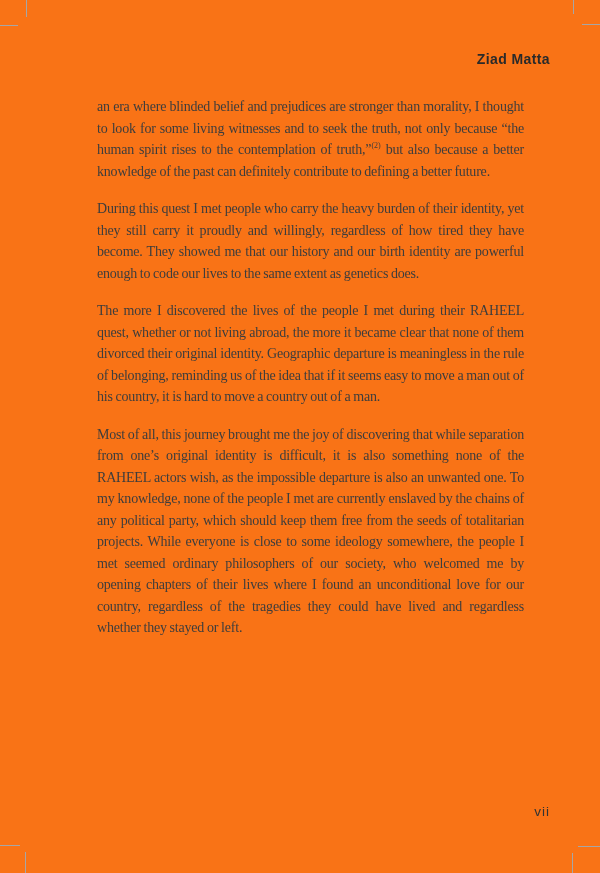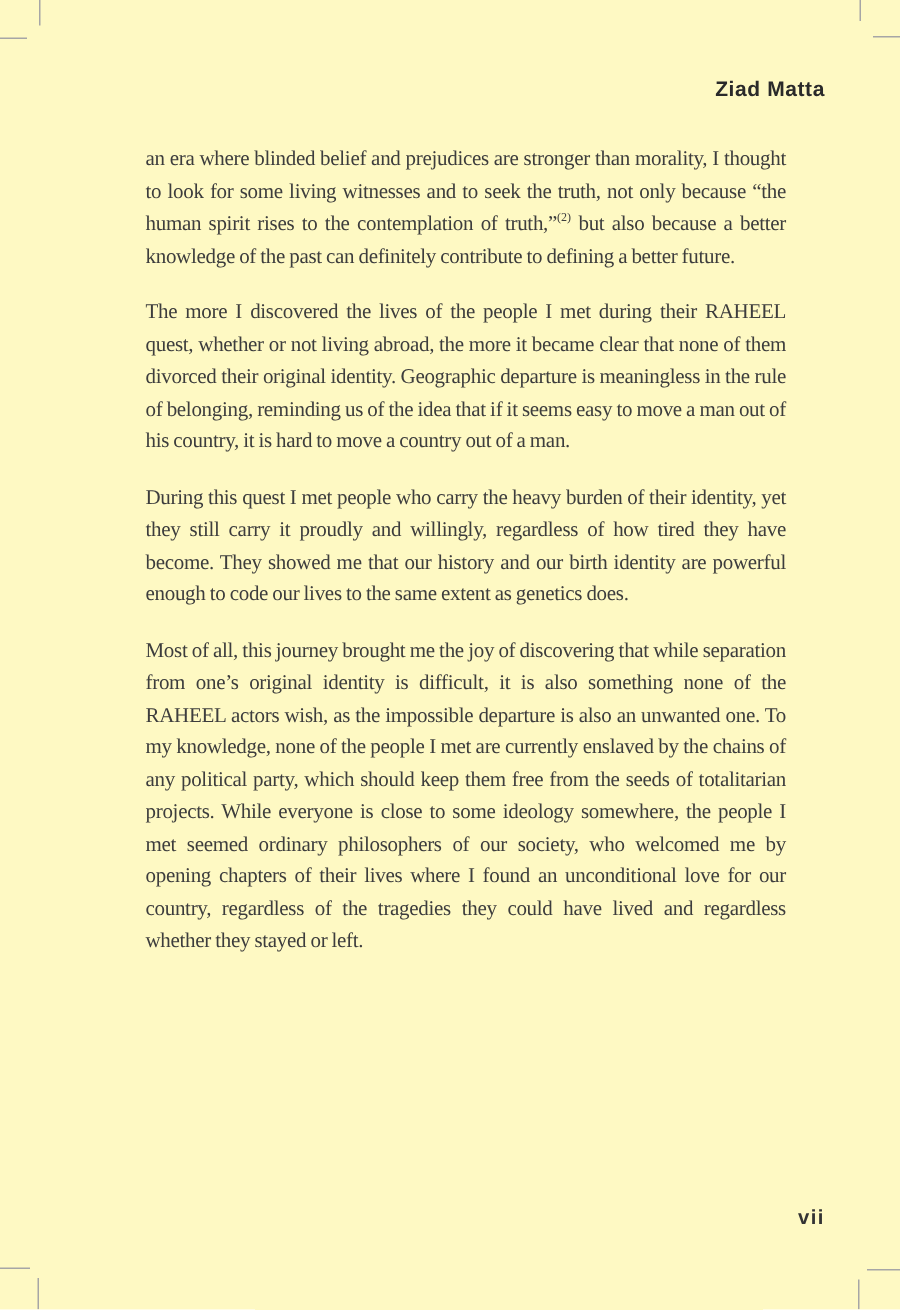--- a/index.html
+++ b/index.html
@@ -4,21 +4,21 @@
 <style>
   html, body {
     margin: 0;
     padding: 0;
     background: #ffffff;
   }
   .page {
     position: relative;
     width: 600px;
     height: 873px;
-    background: #fef9c3;
+    background: #f97316;
     overflow: hidden;
     font-family: "Liberation Serif", "DejaVu Serif", serif;
   }
 
   
   .crop-mark {
     position: absolute;
     background: #a6a6a6;
   }
   .cm-tl-v { left: 26px;  top: 0;      width: 1px;  height: 17px; }
@@ -66,21 +66,21 @@
     line-height: 0;
     letter-spacing: 0;
     vertical-align: super;
   }
 
   .folio {
     position: absolute;
     top: 804px;
     right: 50px;
     font-family: "Liberation Sans", "DejaVu Sans", sans-serif;
-    font-weight: 700;
+    font-weight: 400;
     font-size: 13.5px;
     letter-spacing: 1px;
     color: #333333;
   }
 </style>
 </head>
 <body>
 
 <div class="page">
 
@@ -92,20 +92,20 @@
   <div class="crop-mark cm-bl-h"></div>
   <div class="crop-mark cm-br-v"></div>
   <div class="crop-mark cm-br-h"></div>
 
   <div class="running-head">Ziad Matta</div>
 
   <main class="body-text">
     <p>
       <span>an era where blinded belief and prejudices are stronger than morality, I thought to look for some living witnesses and to seek the truth, not only because “the human spirit rises to the contemplation of truth,”</span><sup class="footnote-ref">(2)</sup><span> but also because a better knowledge of the past can definitely contribute to defining a better future.</span>
     </p>
+    <p>During this quest I met people who carry the heavy burden of their identity, yet they still carry it proudly and willingly, regardless of how tired they have become. They showed me that our history and our birth identity are powerful enough to code our lives to the same extent as genetics does.</p>
     <p>The more I discovered the lives of the people I met during their RAHEEL quest, whether or not living abroad, the more it became clear that none of them divorced their original identity. Geographic departure is meaningless in the rule of belonging, reminding us of the idea that if it seems easy to move a man out of his country, it is hard to move a country out of a man.</p>
-    <p>During this quest I met people who carry the heavy burden of their identity, yet they still carry it proudly and willingly, regardless of how tired they have become. They showed me that our history and our birth identity are powerful enough to code our lives to the same extent as genetics does.</p>
     <p>Most of all, this journey brought me the joy of discovering that while separation from one’s original identity is difficult, it is also something none of the RAHEEL actors wish, as the impossible departure is also an unwanted one. To my knowledge, none of the people I met are currently enslaved by the chains of any political party, which should keep them free from the seeds of totalitarian projects. While everyone is close to some ideology somewhere, the people I met seemed ordinary philosophers of our society, who welcomed me by opening chapters of their lives where I found an unconditional love for our country, regardless of the tragedies they could have lived and regardless whether they stayed or left.</p>
   </main>
 
   <div class="folio">vii</div>
 
 </div>
 
 </body></html>

